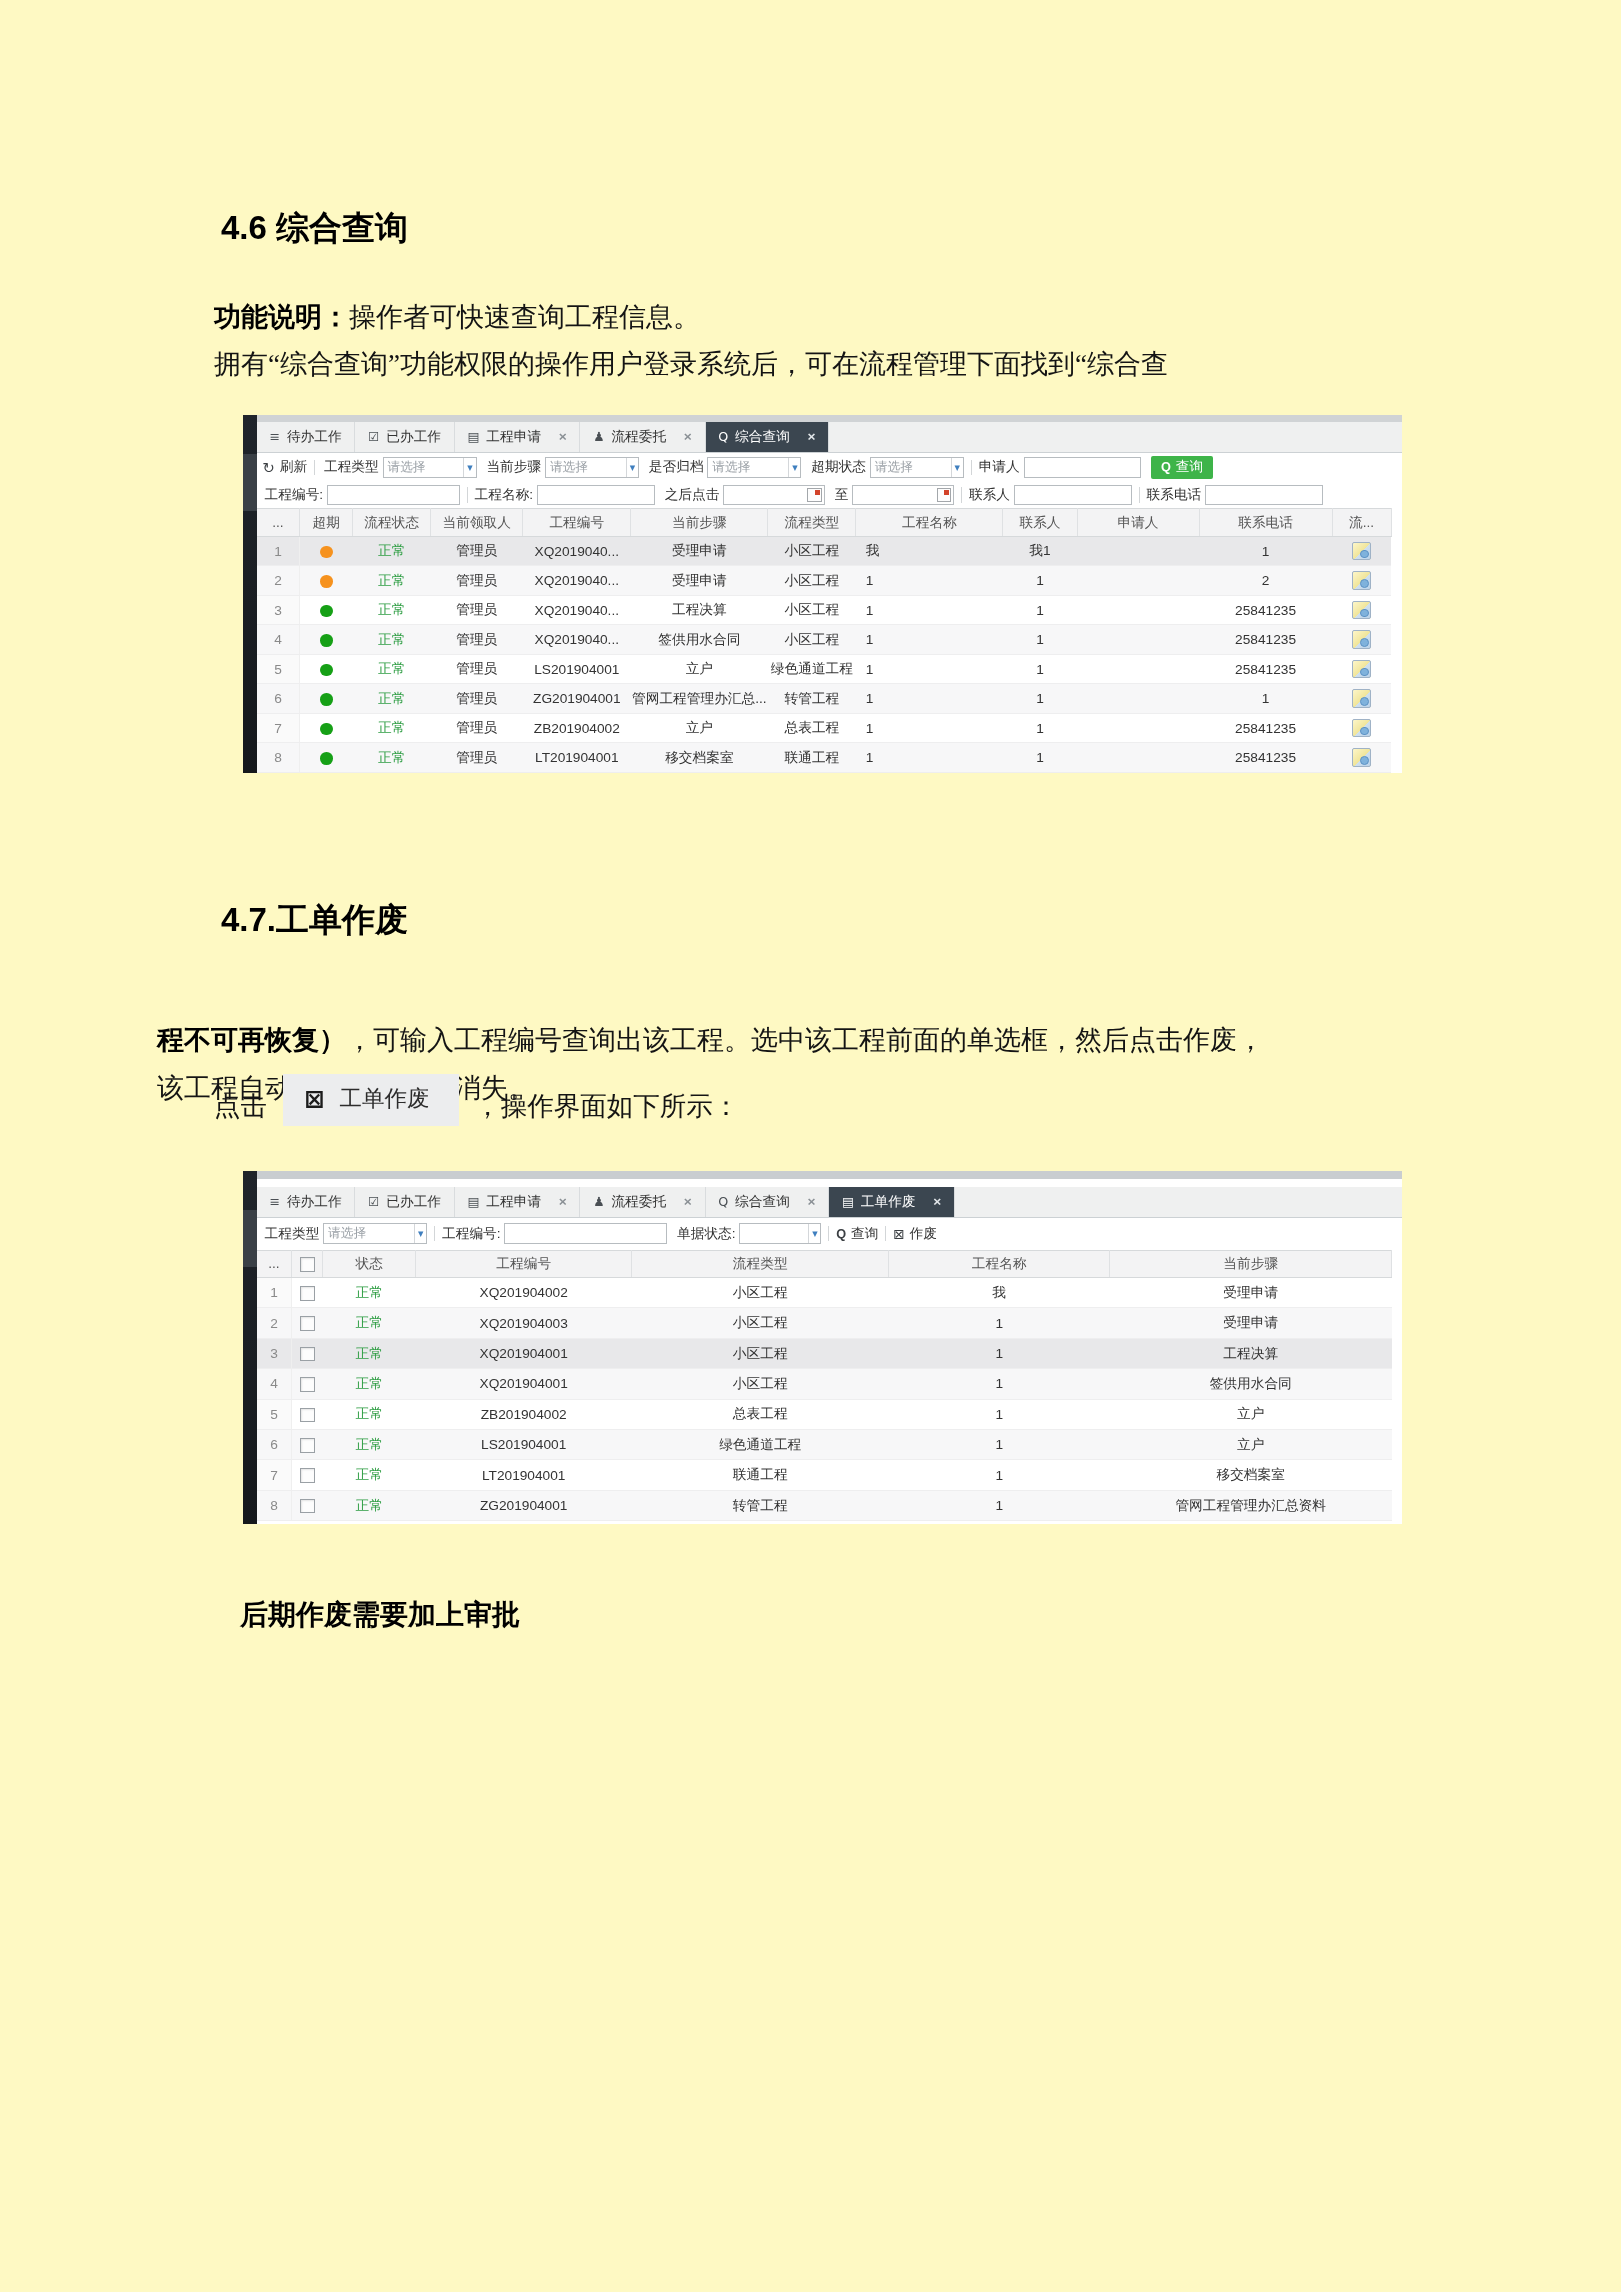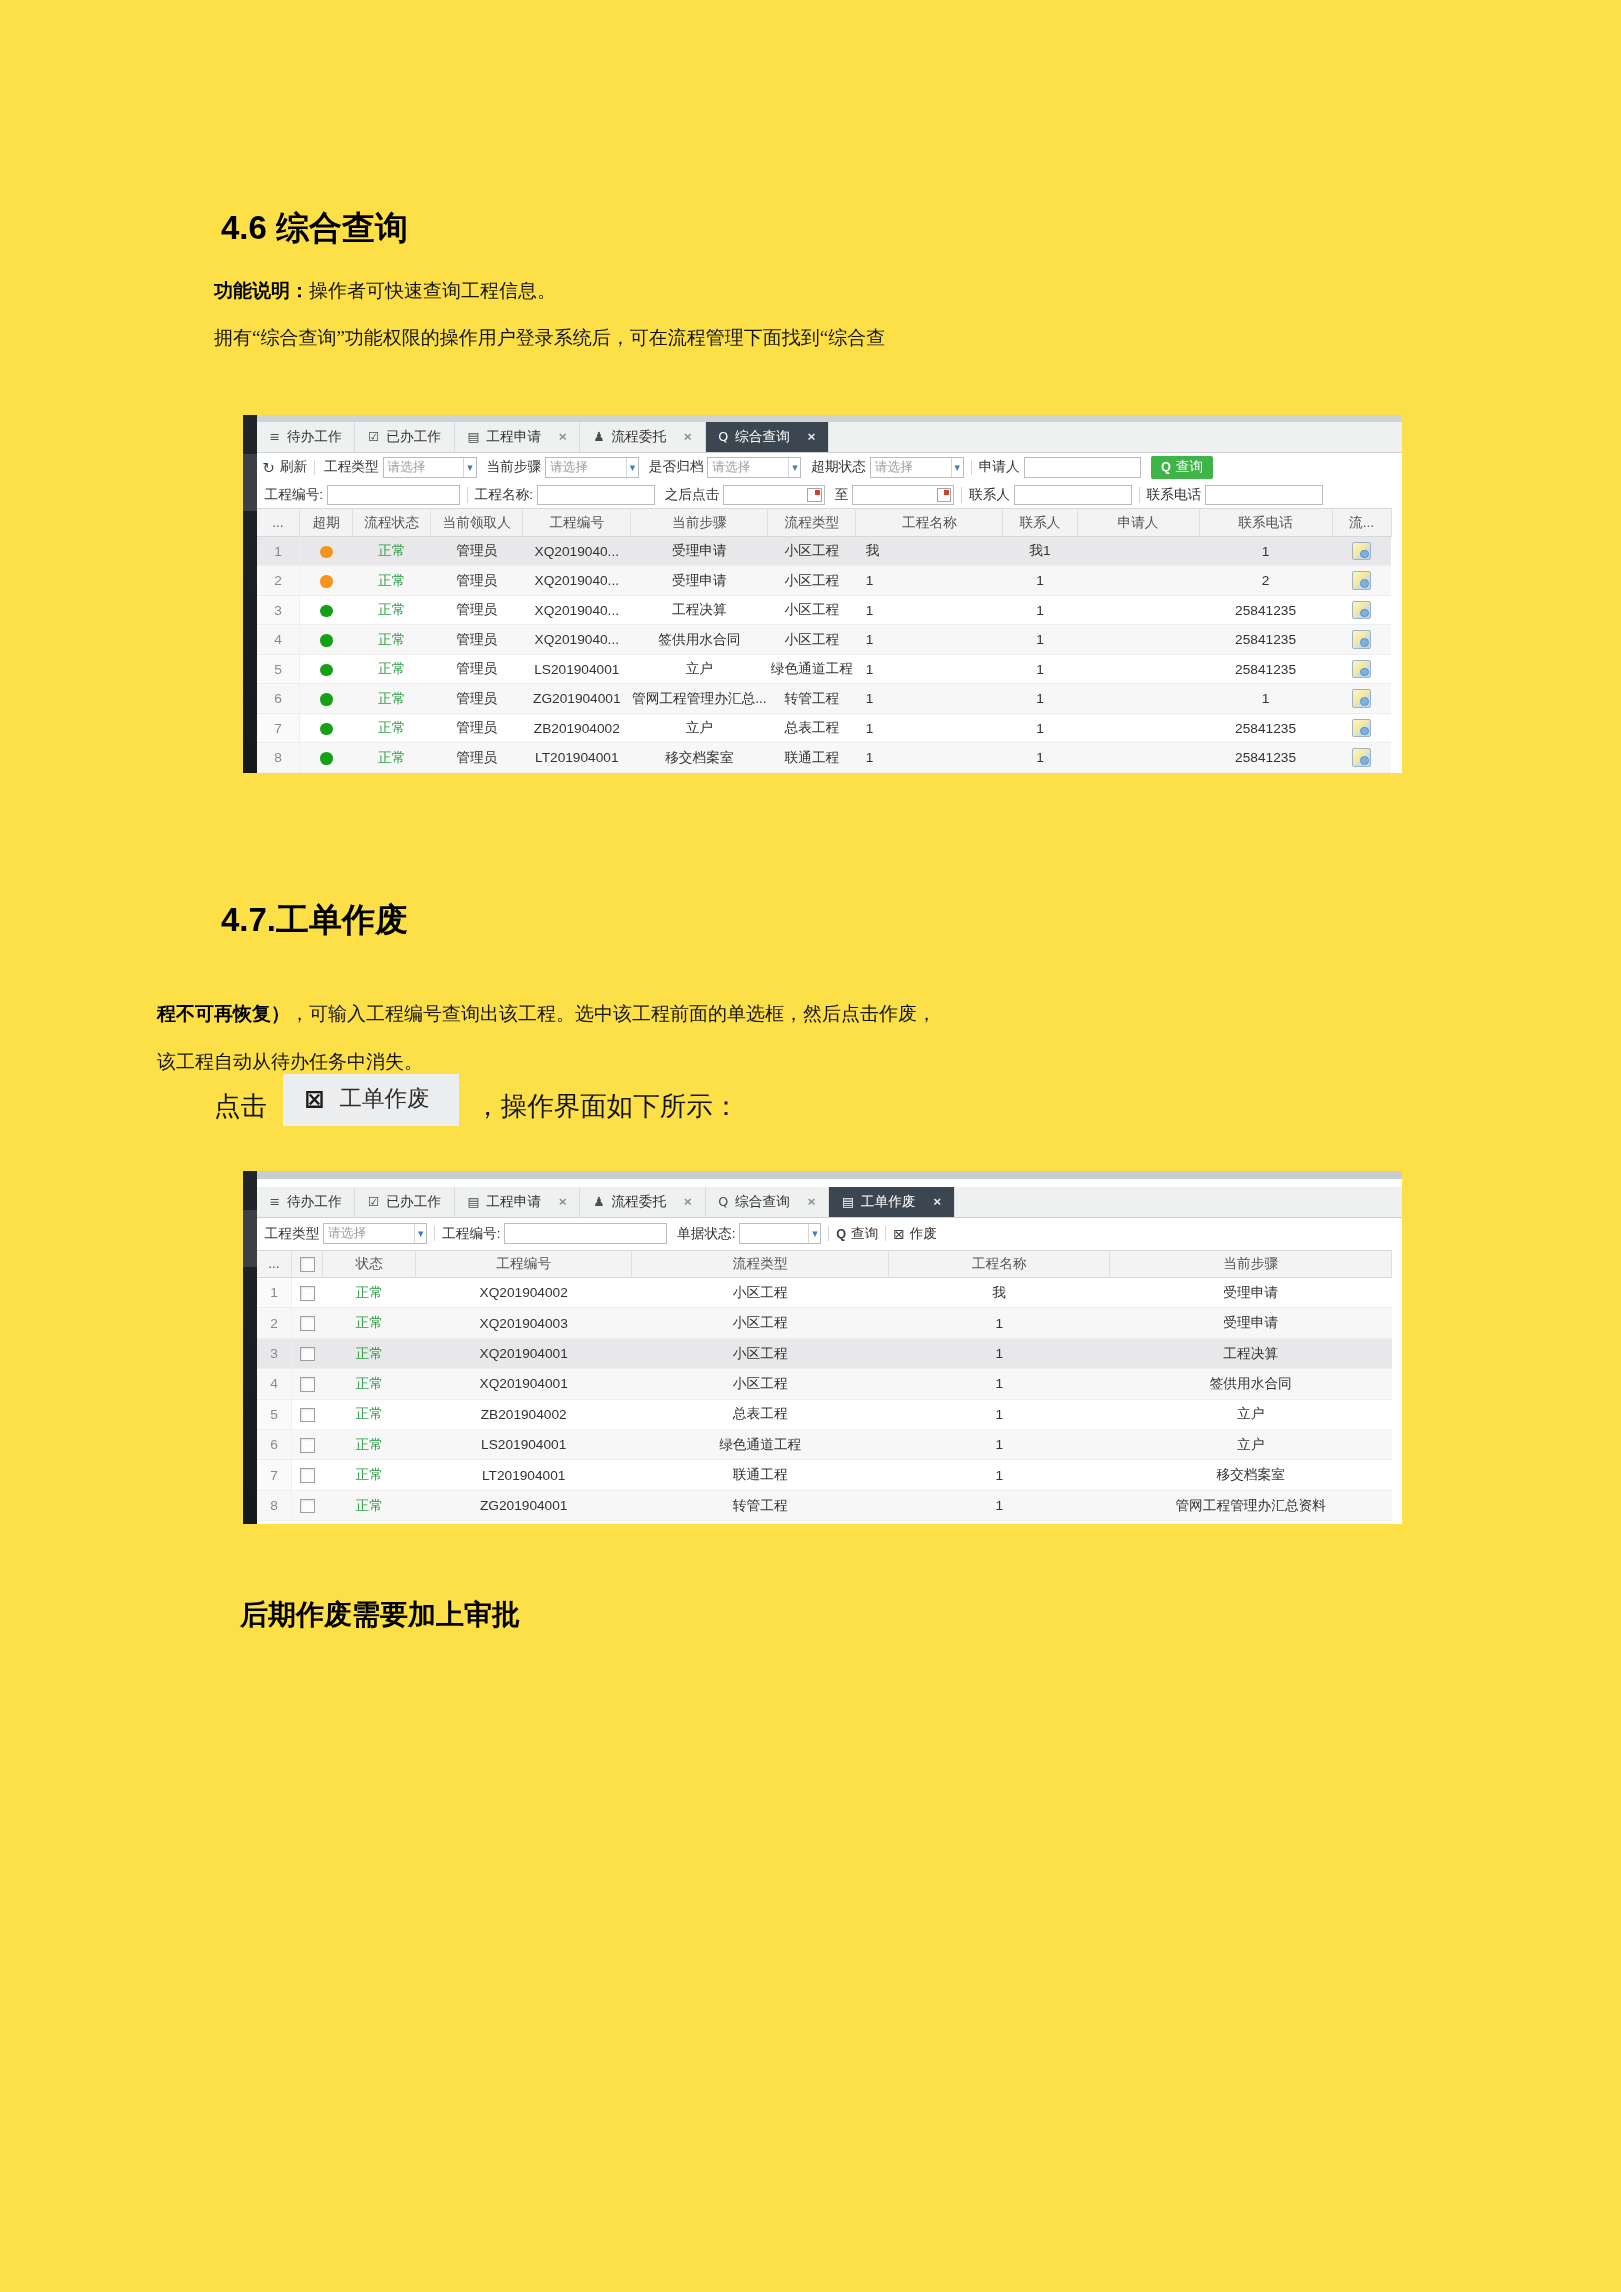--- a/index.html
+++ b/index.html
@@ -1,20 +1,20 @@
 <!DOCTYPE html>
 <html><head>
 <meta charset="utf-8">
 <style>
   html,body { margin:0; padding:0; background:#ffffff; }
-  .page { position:relative; width:1621px; height:2293px; background:#fde047; overflow:hidden; }
+  .page { position:relative; width:1621px; height:2293px; background:#fef9c3; overflow:hidden; }
 
   
   .h1 { position:absolute; font-family:"Liberation Sans","DejaVu Sans",sans-serif; font-weight:bold; font-size:33px; color:#000; white-space:nowrap; }
-  .body-line { position:absolute; font-family:"Liberation Serif","DejaVu Serif",serif; font-size:19px; color:#141414; white-space:nowrap; }
+  .body-line { position:absolute; font-family:"Liberation Serif","DejaVu Serif",serif; font-size:27px; color:#141414; white-space:nowrap;margin-top:21px; }
   .bold-sans { font-family:"Liberation Sans","DejaVu Sans",sans-serif; font-weight:bold; color:#000; }
   .note-line { position:absolute; font-family:"Liberation Sans","DejaVu Sans",sans-serif; font-size:28px; font-weight:bold; color:#000; white-space:nowrap; }
   .note-tag { color:#7a7a7a; font-weight:normal; }
 
   .click-line { position:absolute; display:flex; align-items:flex-end; gap:15.7px; }
   .click-text { font-family:"Liberation Serif","DejaVu Serif",serif; font-size:26.5px; color:#141414; padding-bottom:2.9px; white-space:nowrap; }
   .void-btn-img { display:flex; align-items:center; gap:14.7px; background:#ecedee; padding:8.8px 29px 12.7px 21.6px; }
   .void-x { font-size:24.5px; font-weight:bold; color:#1c1c1c; font-family:"DejaVu Sans",sans-serif; }
   .void-label { font-family:"Liberation Sans","DejaVu Sans",sans-serif; font-size:22.5px; color:#2c2c2c; }
 

